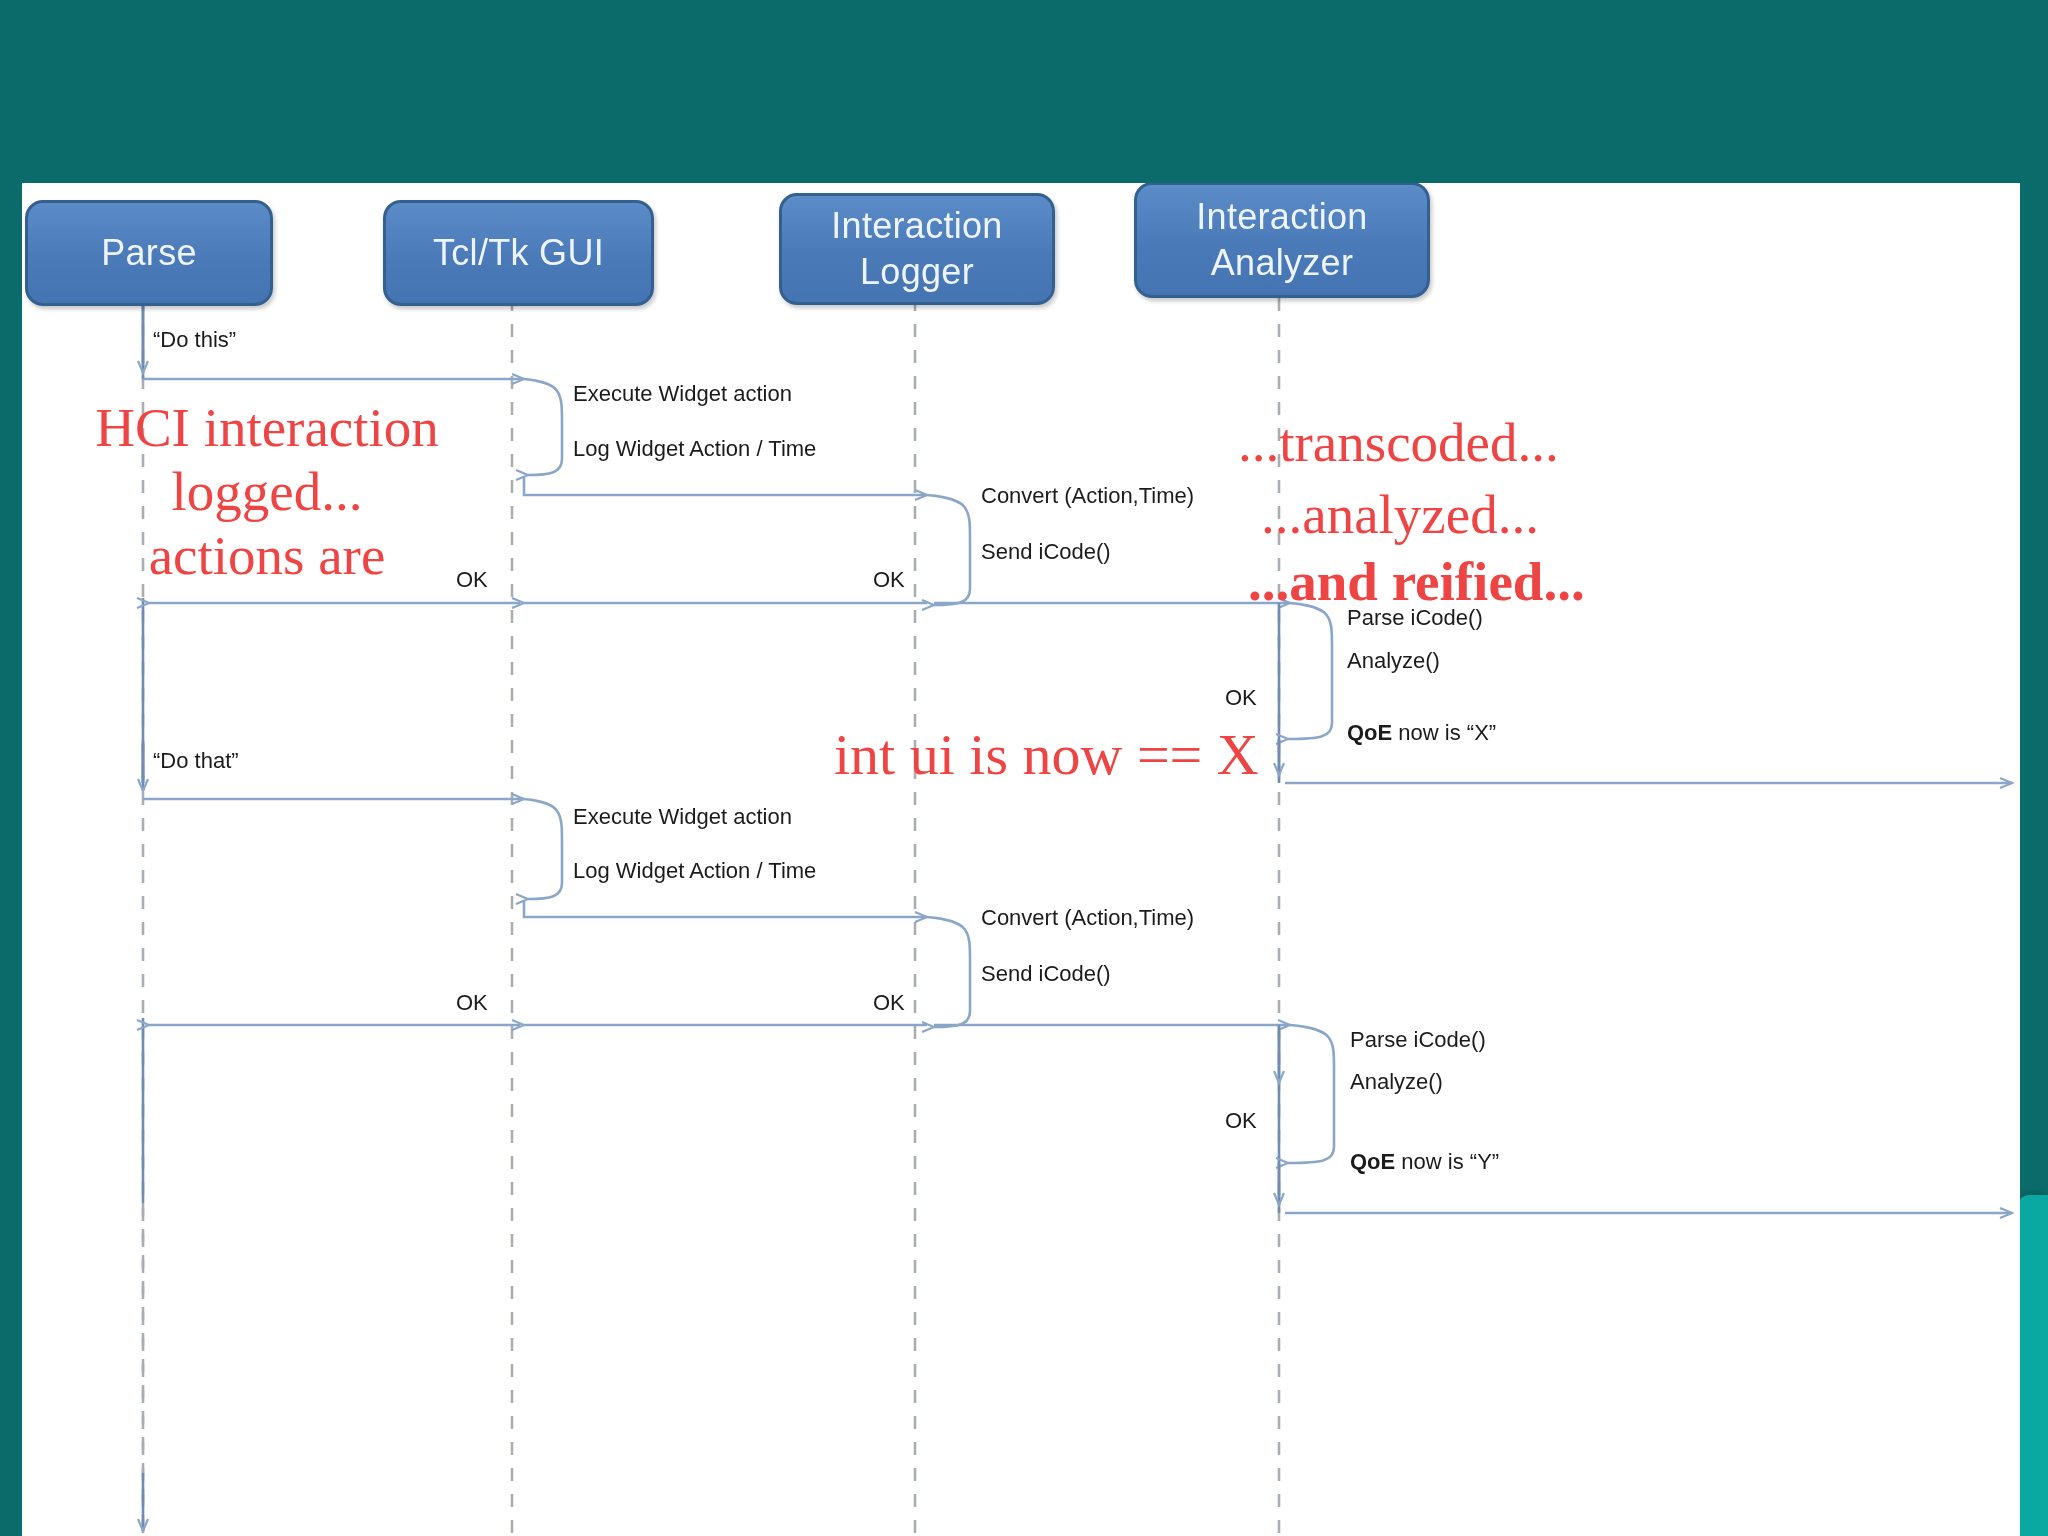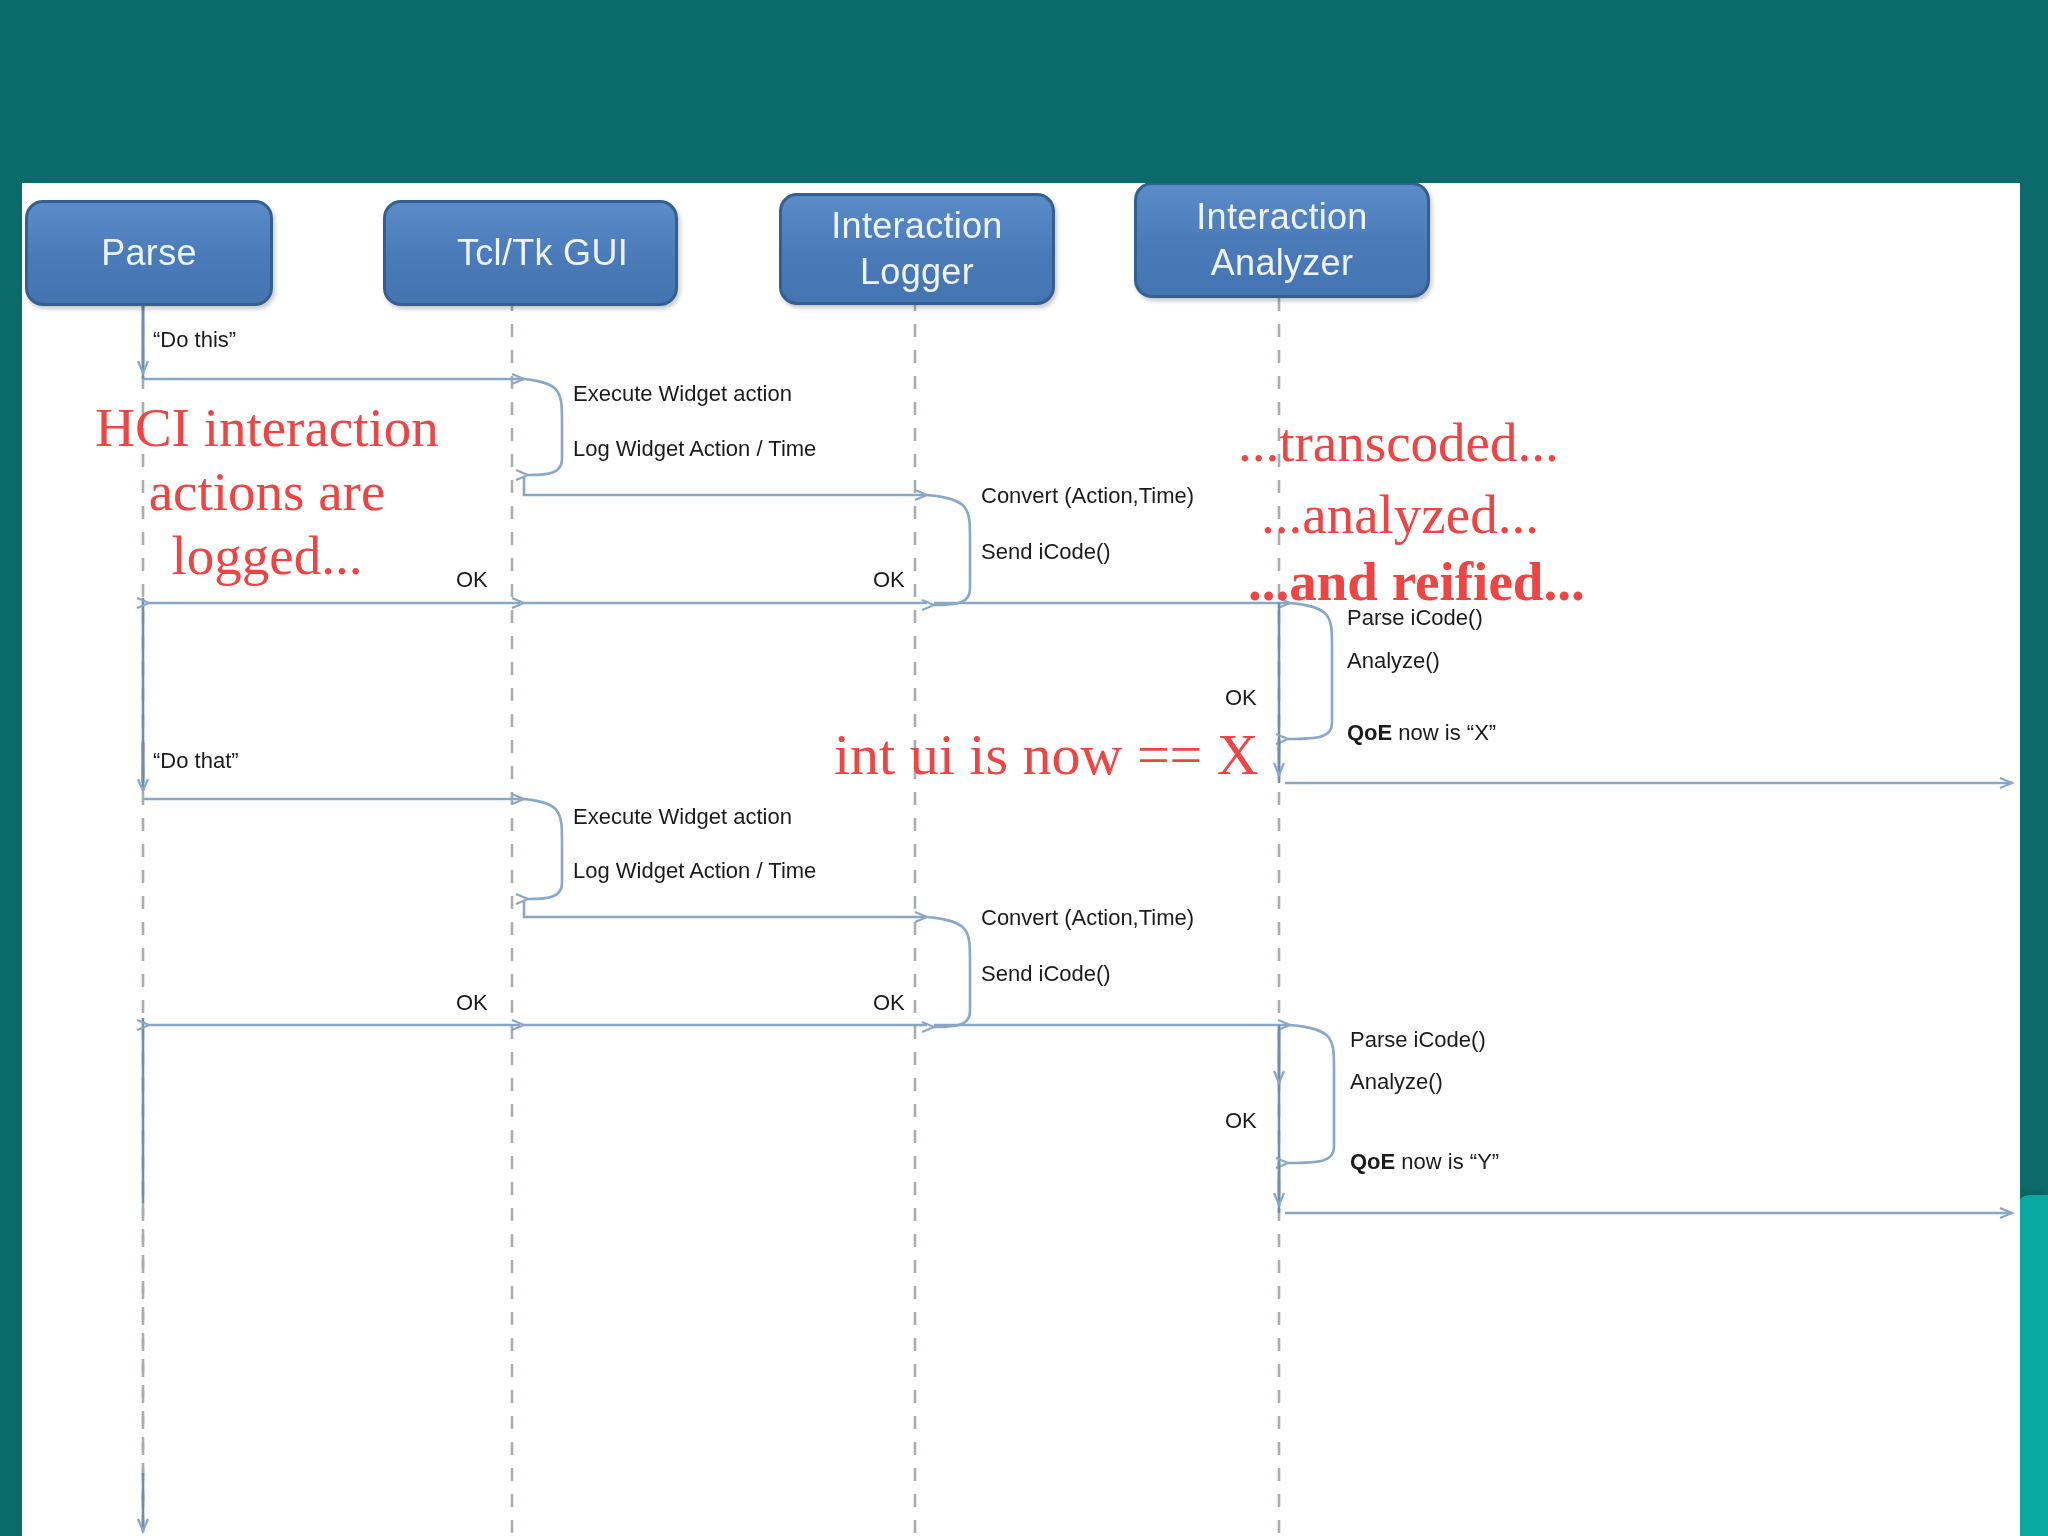--- a/index.html
+++ b/index.html
@@ -202,21 +202,21 @@
       <g stroke="#a9aeb4" stroke-width="2.6" stroke-dasharray="13 13" fill="none">
         <line x1="121" y1="1020" x2="121" y2="1353"></line>
       </g>
       <path d="M121,1290 L121,1348" stroke="#6e8db0" stroke-width="2.6" fill="none" marker-end="url(#ahead)"></path>
     </svg>
 
     <div class="pbox" style="left:3px; top:17px; width:242px; height:100px;">
       <span>Parse</span>
     </div>
 
-    <div class="pbox" style="left:361px; top:17px; width:265px; height:100px;padding-left:24px;">
+    <div class="pbox" style="left:361px; top:17px; width:265px; height:100px;">
       <span>Tcl/Tk GUI</span>
     </div>
 
     <div class="pbox" style="left:757px; top:10px; width:270px; height:106px; flex-direction:column;">
       <span>Interaction</span>
       <span>Logger</span>
     </div>
 
     <div class="pbox" style="left:1112px; top:-1px; width:290px; height:110px; flex-direction:column;">
       <span>Interaction</span>
@@ -266,22 +266,22 @@
     <div class="dlabel" style="left:1328px; top:882px;">Analyze()</div>
 
     <div class="dlabel" style="left:1203px; top:921px;">OK</div>
 
     <div class="dlabel" style="left:1328px; top:962px;">
       <b>QoE</b><span> now is “Y”</span>
     </div>
 
     <div class="serif-note center" style="left:50px; top:213px; width:390px;">
       <div>HCI interaction</div>
+      <div>logged...</div>
       <div>actions are</div>
-      <div>logged...</div>
     </div>
 
     <div class="serif-note" style="left:1216px; top:228px;">...transcoded...</div>
 
     <div class="serif-note" style="left:1239px; top:300px;">...analyzed...</div>
 
     <div class="serif-note" style="left:1226px; top:367px;font-weight:bold;">...and reified...</div>
 
     <div class="serif-note big" style="left:812px; top:540px;">int ui is now == X</div>
 

